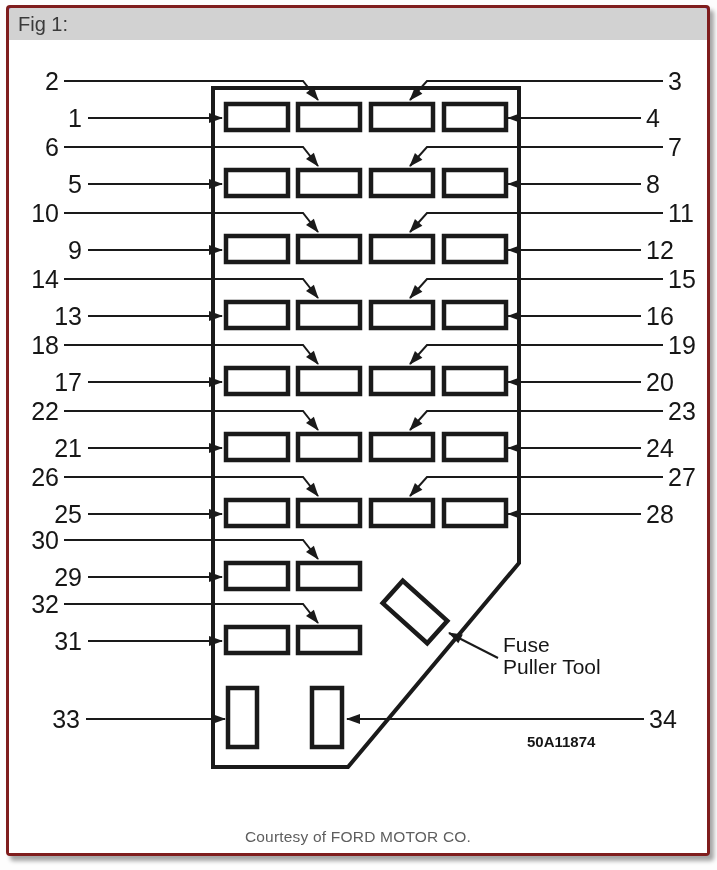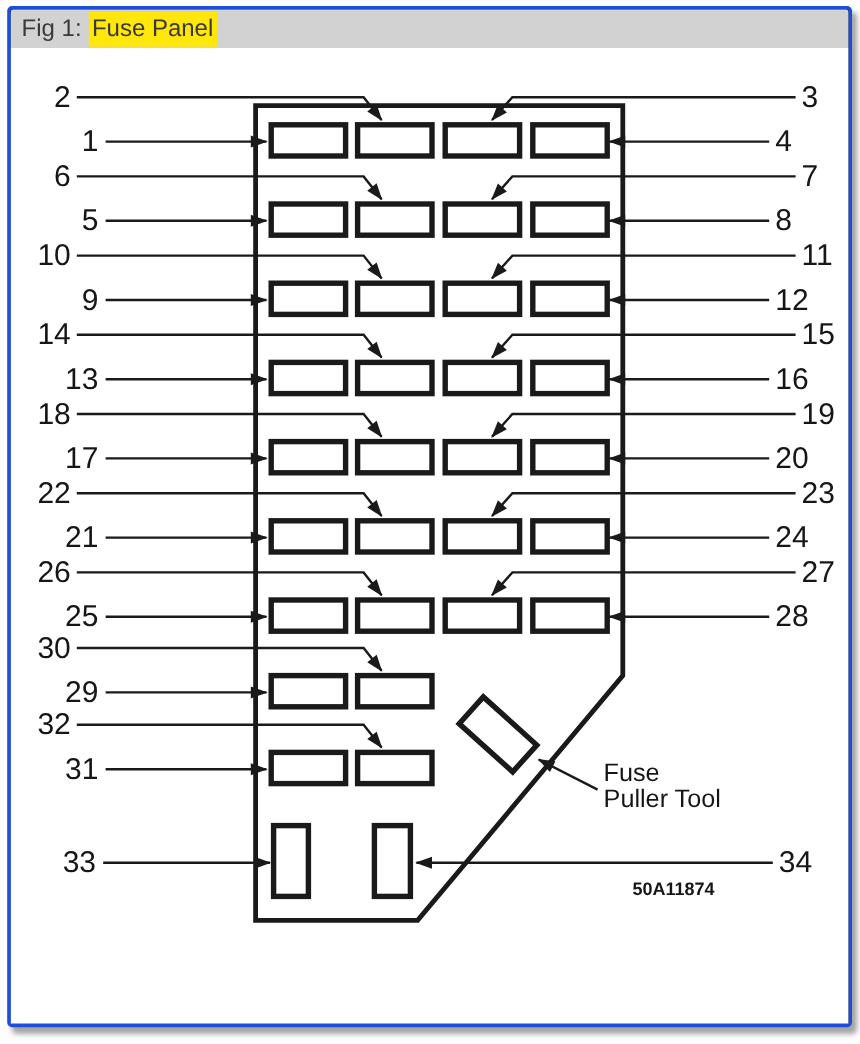--- a/index.html
+++ b/index.html
@@ -2,21 +2,21 @@
 <html><head>
 <meta charset="utf-8">
 <style>
   html,body{margin:0;padding:0;}
   body{
     width:717px;height:870px;position:relative;background:#fdfdfd;
     font-family:"Liberation Sans",sans-serif;overflow:hidden;
   }
   .panel{
     position:absolute;left:6px;top:5px;width:698px;height:845px;
-    background:#000000;border:3px solid #1d4ed8;border-radius:4px;
+    background:#6d28d9;border:3px solid #7f1d1d;border-radius:4px;
     box-shadow:4px 5px 4px rgba(0,0,0,.35);
   }
   .caption-bar{
     height:32px;background:#d2d2d2;display:flex;align-items:center;
     padding:0 9px;font-size:20px;color:#3a3a3a;white-space:pre;
     border-radius:2px 2px 0 0;
   }
   .hl{background:#ffe60b;padding:3px 3px;}
   .content{position:relative;width:698px;height:813px;background:#fff;}
   svg.diagram{position:absolute;left:0;top:0;display:block;}
@@ -30,21 +30,21 @@
   .lead{fill:none;stroke:#1a1a1a;stroke-width:2px;marker-end:url(#ah);}
   .num{font-size:25px;fill:#161616;}
   .toollbl{font-size:21px;fill:#161616;}
   .pn{font-size:15px;font-weight:bold;fill:#161616;}
 </style>
 </head>
 <body>
 
 <div class="panel">
   <div class="caption-bar">
-    <span>Fig 1: </span><span class="hl">Fuse Panel</span>
+    <span>Fig 1: </span>
   </div>
 
   <div class="content">
     <svg class="diagram" width="698" height="780" viewBox="9 40 698 780" xmlns="http://www.w3.org/2000/svg">
       <defs>
         <marker id="ah" markerUnits="userSpaceOnUse" markerWidth="16" markerHeight="12" refX="14" refY="6" orient="auto">
           <path d="M1,1 L15,6 L1,11 Z" fill="#1a1a1a"></path>
         </marker>
       </defs>
 
@@ -235,14 +235,15 @@
       <g>
         <rect class="fuse" x="385" y="597" width="60" height="30" transform="rotate(42 415 612)"></rect>
         <line class="lead" x1="498" y1="658" x2="449" y2="633"></line>
         <text class="toollbl" x="503" y="644" text-anchor="start" dominant-baseline="central">Fuse</text>
         <text class="toollbl" x="503" y="666" text-anchor="start" dominant-baseline="central">Puller Tool</text>
       </g>
 
       <text class="pn" x="527" y="741" text-anchor="start" dominant-baseline="central">50A11874</text>
     </svg>
 
+    <div class="courtesy">Courtesy of FORD MOTOR CO.</div>
   </div>
 </div>
 
 </body></html>

